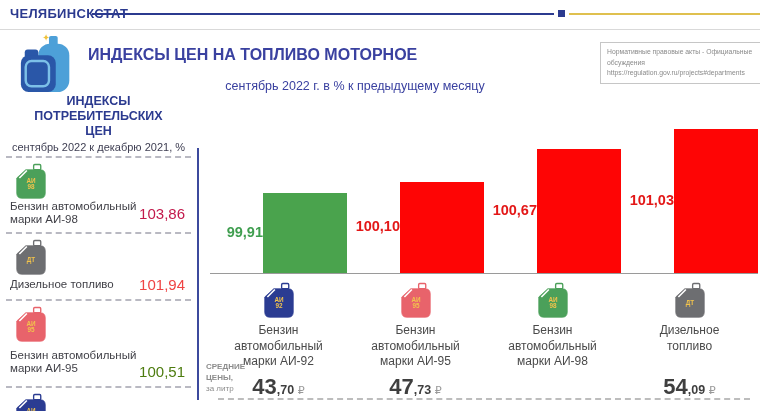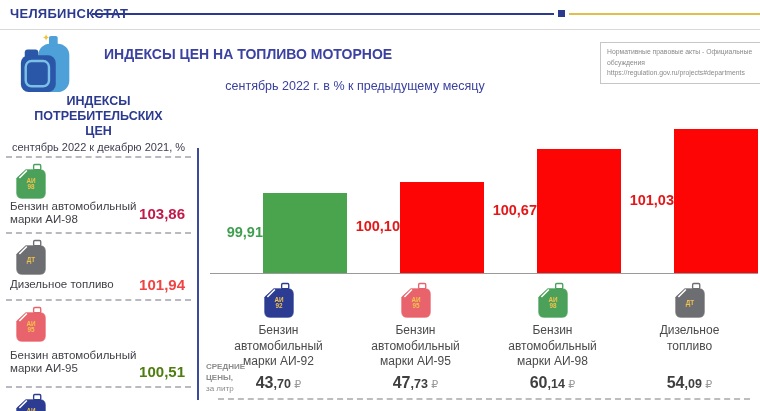--- a/index.html
+++ b/index.html
@@ -6,46 +6,46 @@
   .page{position:relative;width:760px;height:411px;overflow:hidden;background:#fff;
         font-family:"Liberation Sans",sans-serif;}
   
   .brand{position:absolute;left:10px;top:6px;font-size:13px;font-weight:bold;color:#2b3a8f;letter-spacing:.3px;}
   .hline-navy{position:absolute;left:92px;top:13px;width:462px;height:2px;background:#2b3a8f;}
   .hsquare{position:absolute;left:558px;top:10px;width:7px;height:7px;background:#2b3a8f;}
   .hline-gold{position:absolute;left:569px;top:13px;width:191px;height:2px;background:#dfc04f;}
   .header-border{position:absolute;left:0;top:29px;width:760px;height:1px;background:#d9d9d9;}
   
   .big-icon{position:absolute;left:18px;top:32px;}
-  .title{position:absolute;left:104px;top:46px;font-size:14px;font-weight:600;color:#3a41a0;white-space:nowrap;}
+  .title{position:absolute;left:88px;top:46px;font-size:16px;font-weight:600;color:#3a41a0;white-space:nowrap;}
   .subtitle{position:absolute;left:205px;top:79px;width:300px;text-align:center;font-size:12.5px;color:#3a41a0;}
   .note-box{position:absolute;left:600px;top:42px;width:166px;border:1px solid #c6c6c6;background:#fff;
             padding:4px 6px;font-size:6.8px;color:#8a8a8a;line-height:1.55;}
   .note-url{white-space:nowrap;overflow:hidden;}
   
   .sidebar{position:absolute;left:0;top:94px;width:197px;}
   .side-head{text-align:center;margin:0 6px;padding-bottom:3px;border-bottom:2px dashed #b9b9c2;}
   .side-title{font-size:12.5px;font-weight:bold;color:#2b3a8f;line-height:1.2;}
   .side-sub{font-size:11px;color:#3e3e52;margin-top:2px;}
   .side-item{margin:0 6px;padding:5px 4px 6px;border-bottom:2px dashed #b9b9c2;}
   .side-row{display:flex;align-items:center;margin-top:1px;}
   .side-label{flex:1;font-size:11.5px;color:#3f3f46;line-height:1.15;}
-  .side-value{font-size:15px;font-weight:bold;padding-right:2px;}
+  .side-value{font-size:15px;font-weight:normal;padding-right:2px;}
   .vline{position:absolute;left:197px;top:148px;width:2px;height:252px;background:#3c4a9d;}
   
   .chart{position:absolute;left:210px;top:96px;width:548px;}
   .bars-row{display:flex;height:177px;align-items:flex-end;border-bottom:1px solid #9a9a9a;}
   .col{flex:1;display:flex;flex-direction:row;align-items:center;justify-content:flex-end;}
   .bar{width:84px;}
   .bar-value{font-size:14.5px;font-weight:bold;margin-bottom:3px;}
   .labels-row{display:flex;margin-top:8px;}
   .lcol{flex:1;display:flex;flex-direction:column;align-items:center;}
   .cat-label{font-size:12px;color:#4a4a4a;text-align:center;line-height:1.3;height:47px;}
   .price{margin-top:4px;white-space:nowrap;}
-  .p-int{font-size:16px;font-weight:bold;color:#3f3f3f;}
+  .p-int{font-size:22px;font-weight:bold;color:#3f3f3f;}
   .p-dec{font-size:12.5px;font-weight:bold;color:#3f3f3f;}
   .p-cur{font-size:11px;color:#999;font-family:"DejaVu Sans",sans-serif;}
   .avg-label{position:absolute;left:206px;top:362px;font-size:8px;font-weight:bold;color:#8c8c8c;line-height:1.35;}
   .avg-label .light{font-weight:normal;}
   .bottom-dash{position:absolute;left:218px;top:398px;width:532px;border-top:2px dashed #bdbdbd;}
   
   .jerry{width:30px;height:36px;display:block;margin-left:6px;}
   .jerry-sm{width:30px;height:36px;margin:0 0 5px 0;}
   .jerry text{fill:#f2c34c;font-size:8.5px;font-weight:bold;text-anchor:middle;
               font-family:"Liberation Sans",sans-serif;}
@@ -209,23 +209,20 @@
         <svg class="jerry jerry-sm" viewBox="0 0 40 48">
           <use href="#jerrycan" fill="#4ba05a" stroke="#4ba05a"></use>
           <text x="20" y="26">АИ</text>
           <text x="20" y="35">98</text>
         </svg>
         <div class="cat-label">
           <div>Бензин</div>
           <div>автомобильный</div>
           <div>марки АИ-98</div>
         </div>
-        <div class="price">
-          <span class="p-int">60</span><span class="p-dec">,14</span><span class="p-cur"> ₽</span>
-        </div>
       </div>
       <div class="lcol">
         <svg class="jerry jerry-sm" viewBox="0 0 40 48">
           <use href="#jerrycan" fill="#6d6e71" stroke="#6d6e71"></use>
           <text x="20" y="30">ДТ</text>
           <text x="20" y="39"></text>
         </svg>
         <div class="cat-label">
           <div>Дизельное</div>
           <div>топливо</div>

